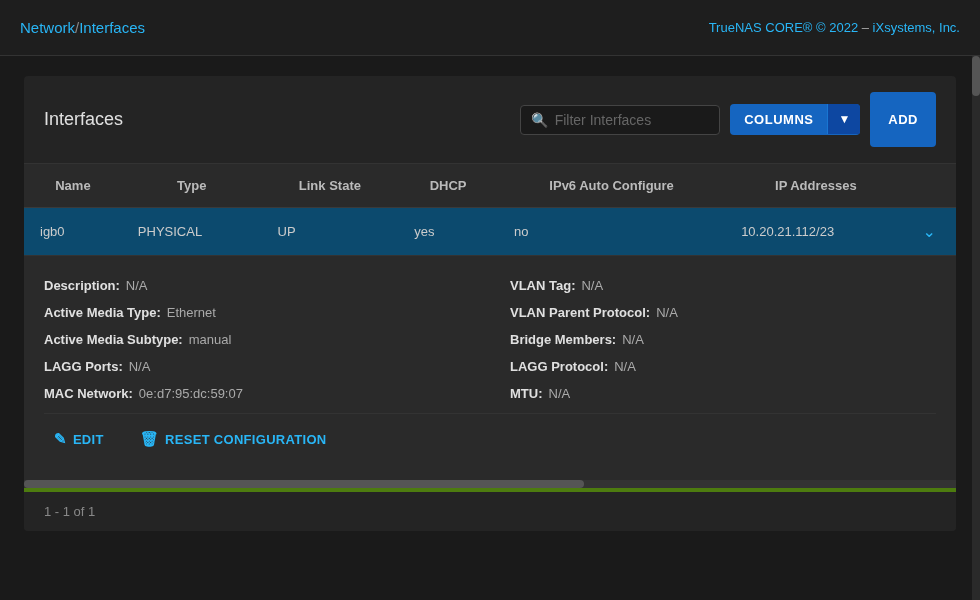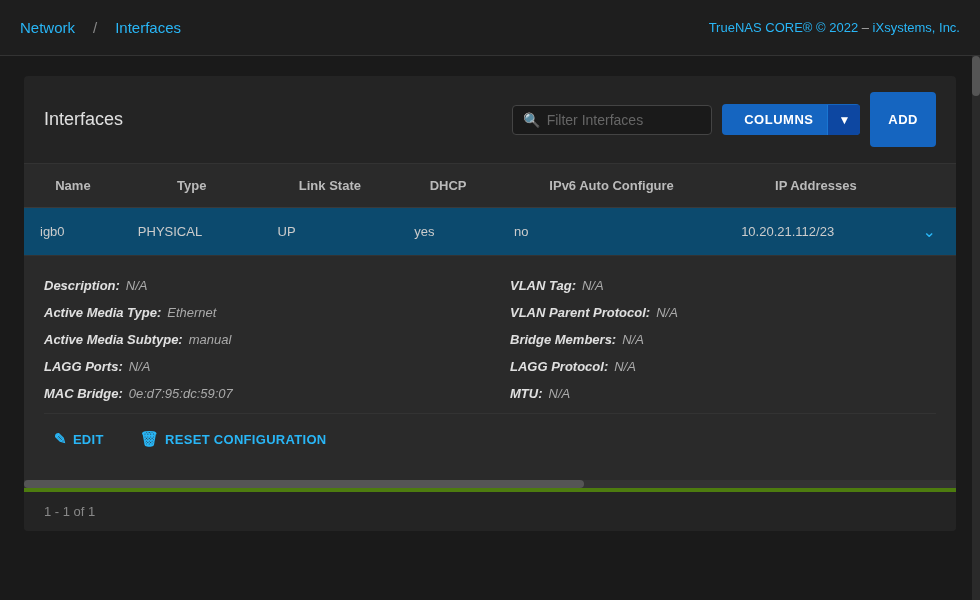--- a/index.html
+++ b/index.html
@@ -19,21 +19,21 @@
       height: 56px;
       display: flex;
       align-items: center;
       justify-content: space-between;
       padding: 0 20px;
       border-bottom: 1px solid #333;
     }
     .breadcrumb {
       display: flex;
       align-items: center;
-      gap: 18px;
+      gap: 0;
       font-size: 15px;
     }
     .breadcrumb-link {
       color: #29b6f6;
       cursor: pointer;
     }
     .breadcrumb-sep {
       color: #888;
     }
     .breadcrumb-current {
@@ -99,28 +99,27 @@
       color: #ccc;
       font-size: 14px;
       width: 100%;
     }
     .search-input::placeholder {
       color: #666;
     }
 
     .btn-columns {
       display: flex;
-      align-items: flex-end;
+      align-items: flex-start;
       gap: 0;
       background: #1565c0;
       border: none;
       border-radius: 4px;
       overflow: hidden;
       cursor: pointer;
-      padding-left: 8px;
     }
     .btn-columns-label {
       color: #fff;
       padding: 8px 14px;
       font-size: 13px;
       font-weight: 600;
       letter-spacing: 0.5px;
     }
     .btn-columns-arrow {
       background: #0d47a1;
@@ -188,21 +187,20 @@
       padding: 0;
     }
     .detail-content {
       padding: 18px 20px 10px 20px;
     }
     .detail-grid {
       display: grid;
       grid-template-columns: 1fr 1fr;
       gap: 4px 40px;
       margin-bottom: 0;
-      font-style: italic;
     }
     .detail-item {
       display: flex;
       gap: 6px;
       padding: 4px 0;
       font-size: 13px;
     }
     .detail-label {
       color: #e0e0e0;
       font-weight: 600;
@@ -364,21 +362,21 @@
                   </div>
                   <div class="detail-item">
                     <span class="detail-label">LAGG Ports:</span>
                     <span class="detail-value">N/A</span>
                   </div>
                   <div class="detail-item">
                     <span class="detail-label">LAGG Protocol:</span>
                     <span class="detail-value">N/A</span>
                   </div>
                   <div class="detail-item">
-                    <span class="detail-label">MAC Bridge:</span>
+                    <span class="detail-label">MAC Network:</span>
                     <span class="detail-value">0e:d7:95:dc:59:07</span>
                   </div>
                   <div class="detail-item">
                     <span class="detail-label">MTU:</span>
                     <span class="detail-value">N/A</span>
                   </div>
                 </div>
                 <div class="action-buttons">
                   <button class="btn-action">
                     <span class="btn-action-icon">✎</span>

